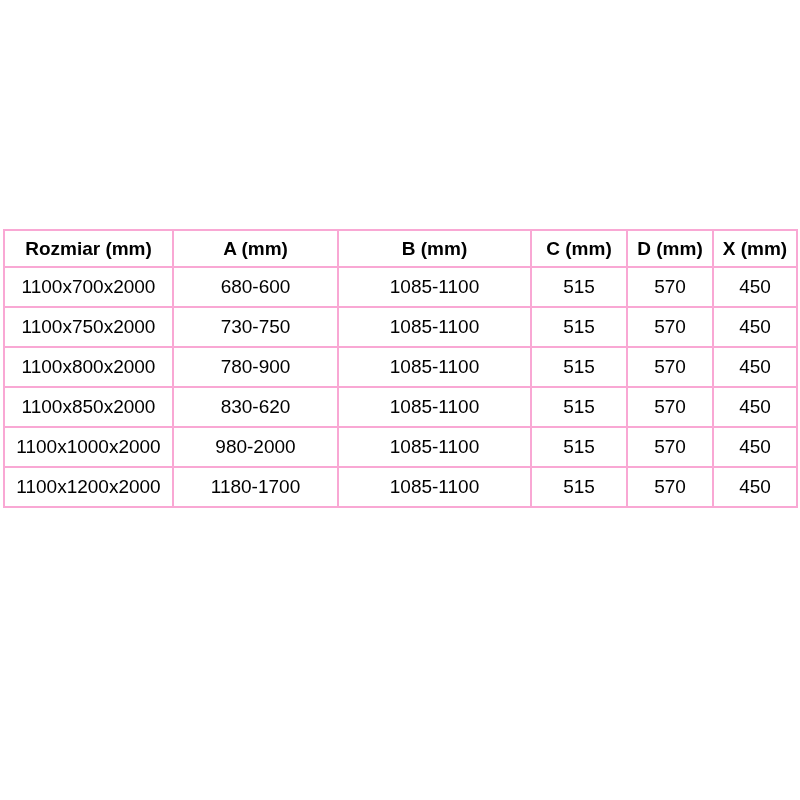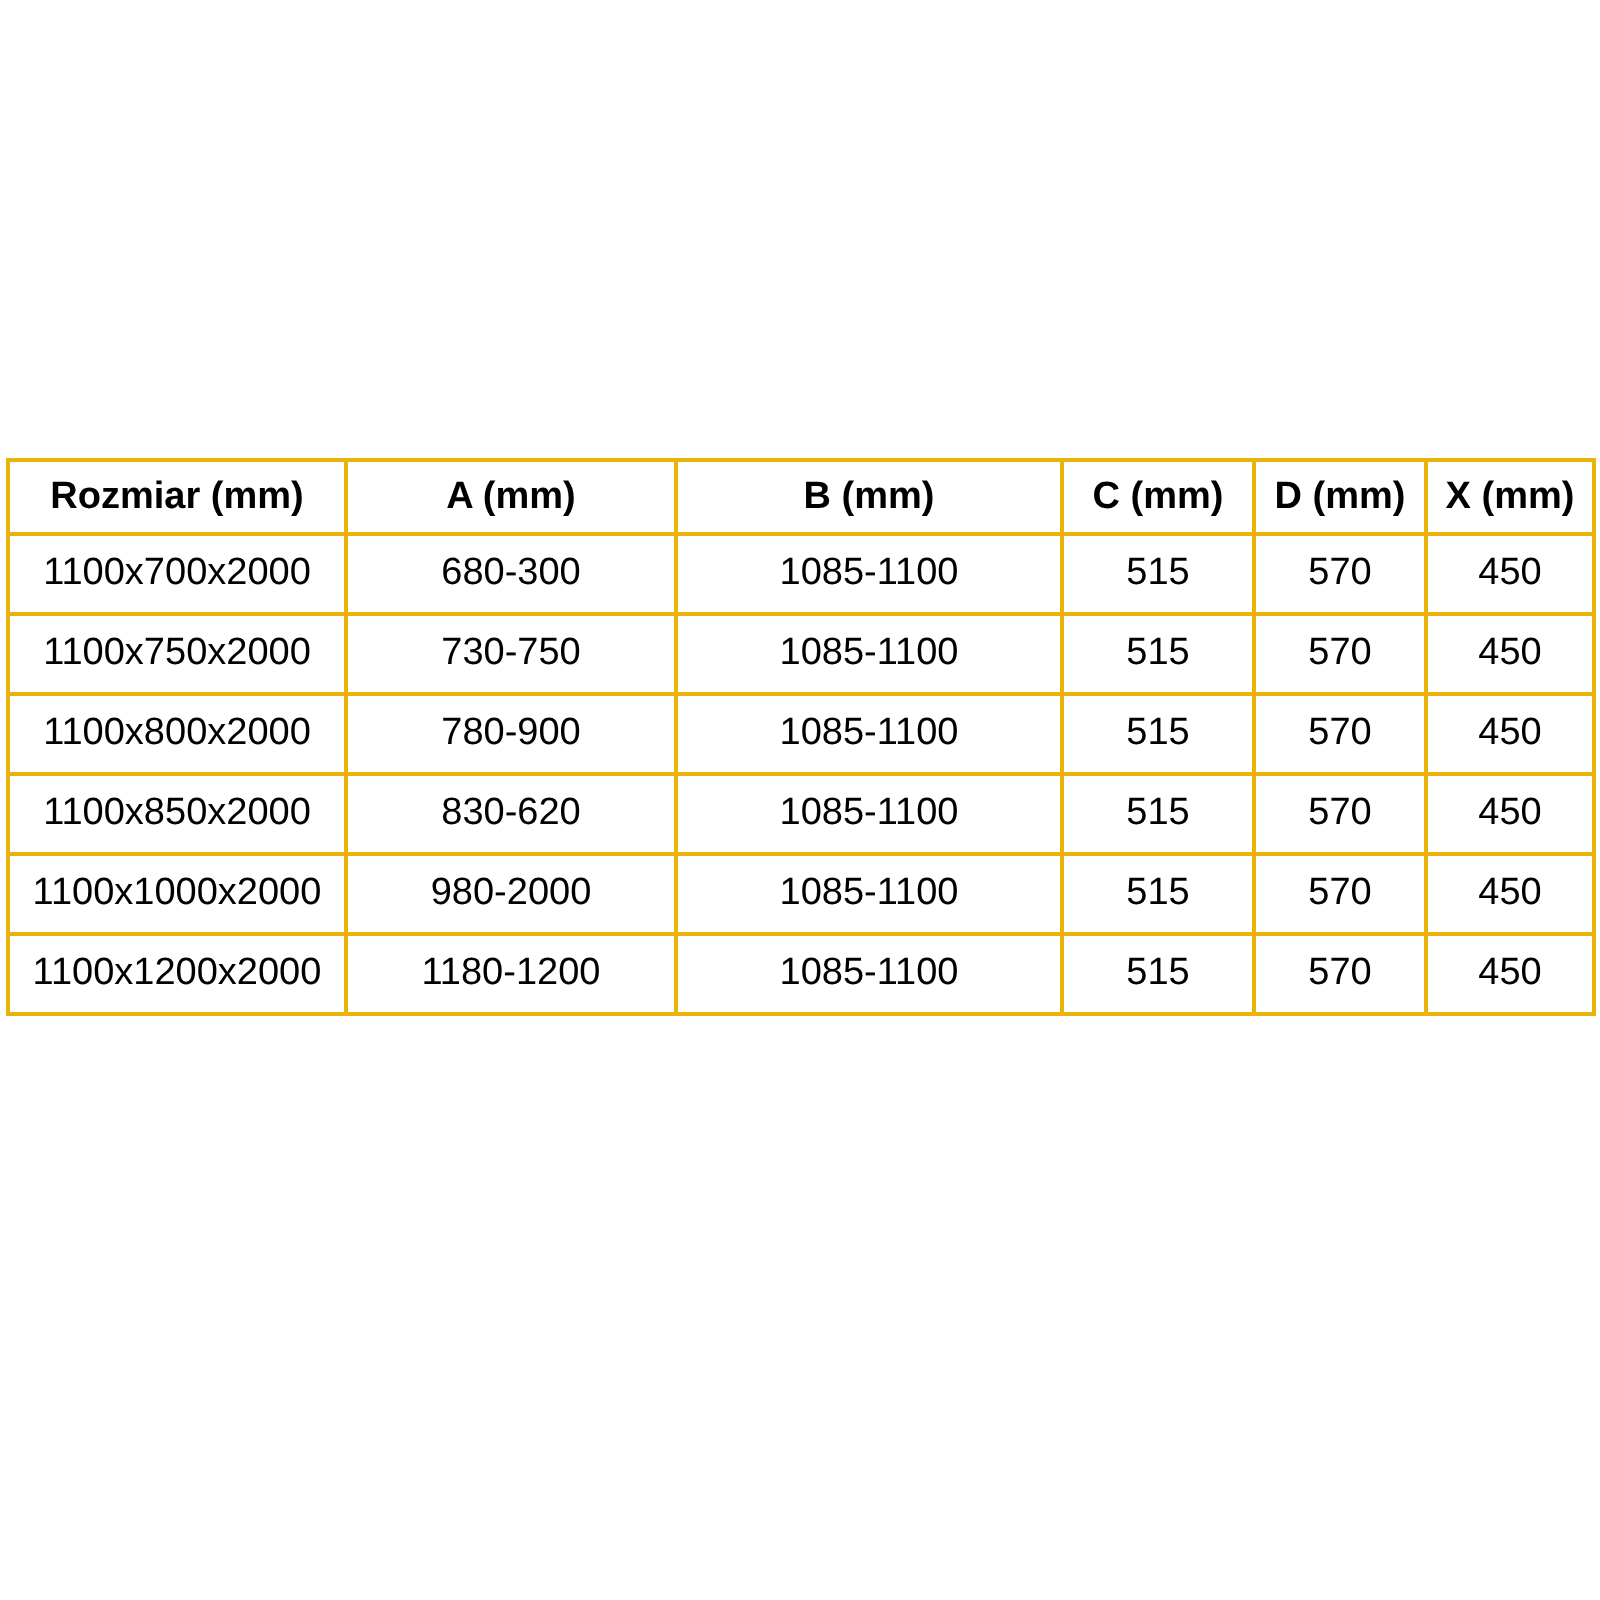--- a/index.html
+++ b/index.html
@@ -17,21 +17,21 @@
     width: 793px;
   }
   table.spec-table {
     border-collapse: collapse;
     table-layout: fixed;
     width: 793px;
     background: #ffffff;
   }
   table.spec-table th,
   table.spec-table td {
-    border: 2px solid #eab308;
+    border: 2px solid #f9a8d4;
     text-align: center;
     vertical-align: middle;
     padding: 0;
     color: #000000;
     font-size: 19px;
     overflow: hidden;
     white-space: nowrap;
   }
   table.spec-table thead tr { height: 37px; }
   table.spec-table tbody tr { height: 40px; }
@@ -62,21 +62,21 @@
         <th>A (mm)</th>
         <th>B (mm)</th>
         <th>C (mm)</th>
         <th>D (mm)</th>
         <th>X (mm)</th>
       </tr>
     </thead>
     <tbody>
       <tr>
         <td>1100x700x2000</td>
-        <td>680-300</td>
+        <td>680-600</td>
         <td>1085-1100</td>
         <td>515</td>
         <td>570</td>
         <td>450</td>
       </tr>
       <tr>
         <td>1100x750x2000</td>
         <td>730-750</td>
         <td>1085-1100</td>
         <td>515</td>
@@ -102,21 +102,21 @@
       <tr>
         <td>1100x1000x2000</td>
         <td>980-2000</td>
         <td>1085-1100</td>
         <td>515</td>
         <td>570</td>
         <td>450</td>
       </tr>
       <tr>
         <td>1100x1200x2000</td>
-        <td>1180-1200</td>
+        <td>1180-1700</td>
         <td>1085-1100</td>
         <td>515</td>
         <td>570</td>
         <td>450</td>
       </tr>
     </tbody>
   </table>
 </div>
 
 </body></html>

